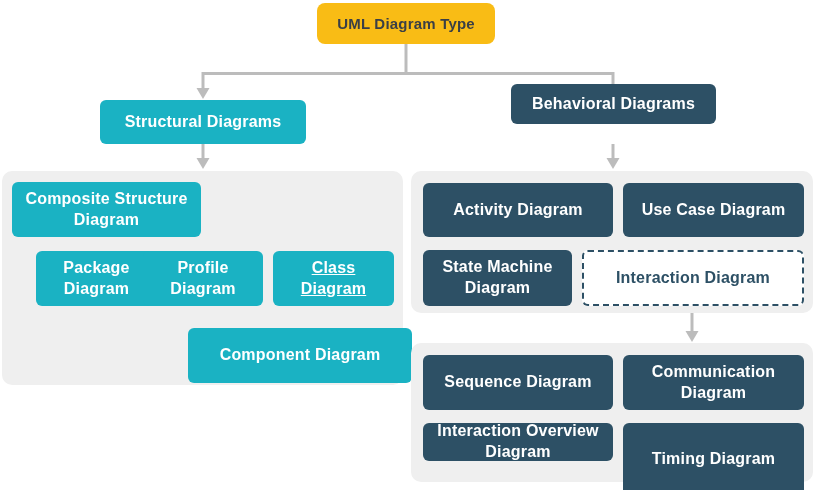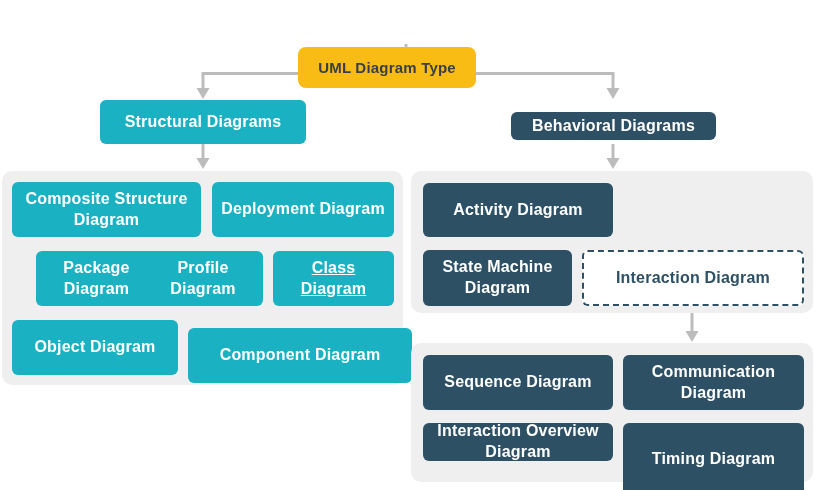--- a/index.html
+++ b/index.html
@@ -47,41 +47,40 @@
     <line x1="613" y1="72" x2="613" y2="90"></line>
     <polygon points="606.5,88 619.5,88 613,99"></polygon>
     <line x1="203" y1="144" x2="203" y2="159"></line>
     <polygon points="196.5,158 209.5,158 203,169"></polygon>
     <line x1="613" y1="144" x2="613" y2="159"></line>
     <polygon points="606.5,158 619.5,158 613,169"></polygon>
     <line x1="692" y1="307" x2="692" y2="332"></line>
     <polygon points="685.5,331 698.5,331 692,342"></polygon>
   </svg>
 
-  <div class="node root-node" style="left:298px; top:3px; width:178px; height:41px;margin-top:44px;">UML Diagram Type</div>
+  <div class="node root-node" style="left:317px; top:3px; width:178px; height:41px;">UML Diagram Type</div>
 
   <div class="node teal" style="left:100px; top:100px; width:206px; height:44px;">Structural Diagrams</div>
-  <div class="node navy" style="left:511px; top:112px; width:205px; height:28px;">Behavioral Diagrams</div>
+  <div class="node navy" style="left:511px; top:84px; width:205px; height:40px;">Behavioral Diagrams</div>
 
   <div class="group" style="left:2px; top:171px; width:401px; height:214px;">
     <div class="node teal" style="left:10px; top:11px; width:189px; height:55px;">Composite Structure
 Diagram</div>
-    <div class="node teal" style="left:210px; top:11px; width:182px; height:55px;">Deployment Diagram</div>
     <div class="node teal" style="left:10px; top:80px; width:121px; height:55px;margin-left:24px;">Package
 Diagram</div>
     <div class="node teal" style="left:141px; top:80px; width:120px; height:55px;">Profile
 Diagram</div>
     <div class="node teal" style="left:271px; top:80px; width:121px; height:55px;text-decoration:underline;">Class
 Diagram</div>
-    <div class="node teal" style="left:10px; top:149px; width:166px; height:55px;">Object Diagram</div>
     <div class="node teal" style="left:186px; top:157px; width:224px; height:55px;">Component Diagram</div>
   </div>
 
   <div class="group" style="left:411px; top:171px; width:402px; height:142px;">
     <div class="node navy" style="left:12px; top:12px; width:190px; height:54px;text-align:center;">Activity Diagram</div>
+    <div class="node navy" style="left:212px; top:12px; width:181px; height:54px;">Use Case Diagram</div>
     <div class="node navy" style="left:12px; top:79px; width:149px; height:56px;">State Machine
 Diagram</div>
     <div class="node dashed" style="left:171px; top:79px; width:222px; height:56px;">Interaction Diagram</div>
   </div>
 
   <div class="group" style="left:411px; top:343px; width:402px; height:139px;">
     <div class="node navy" style="left:12px; top:12px; width:190px; height:55px;">Sequence Diagram</div>
     <div class="node navy" style="left:212px; top:12px; width:181px; height:55px;">Communication
 Diagram</div>
     <div class="node navy" style="left:12px; top:80px; width:190px; height:38px;">Interaction Overview

